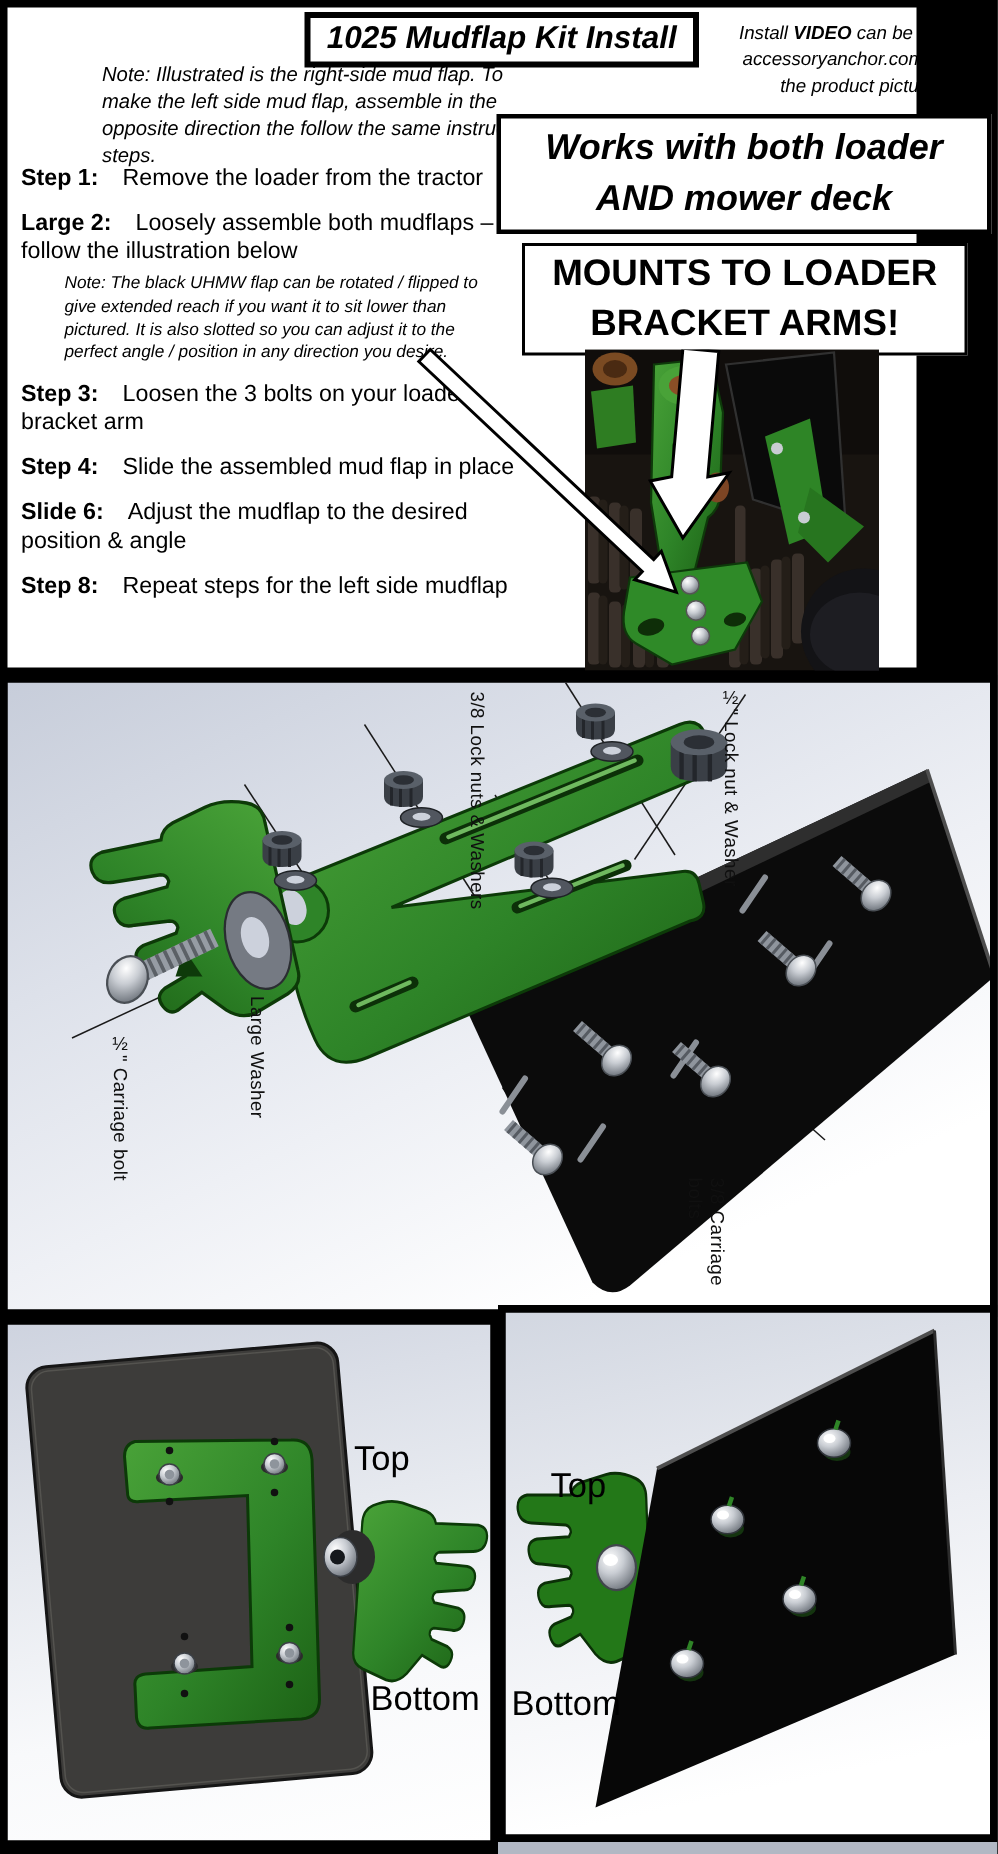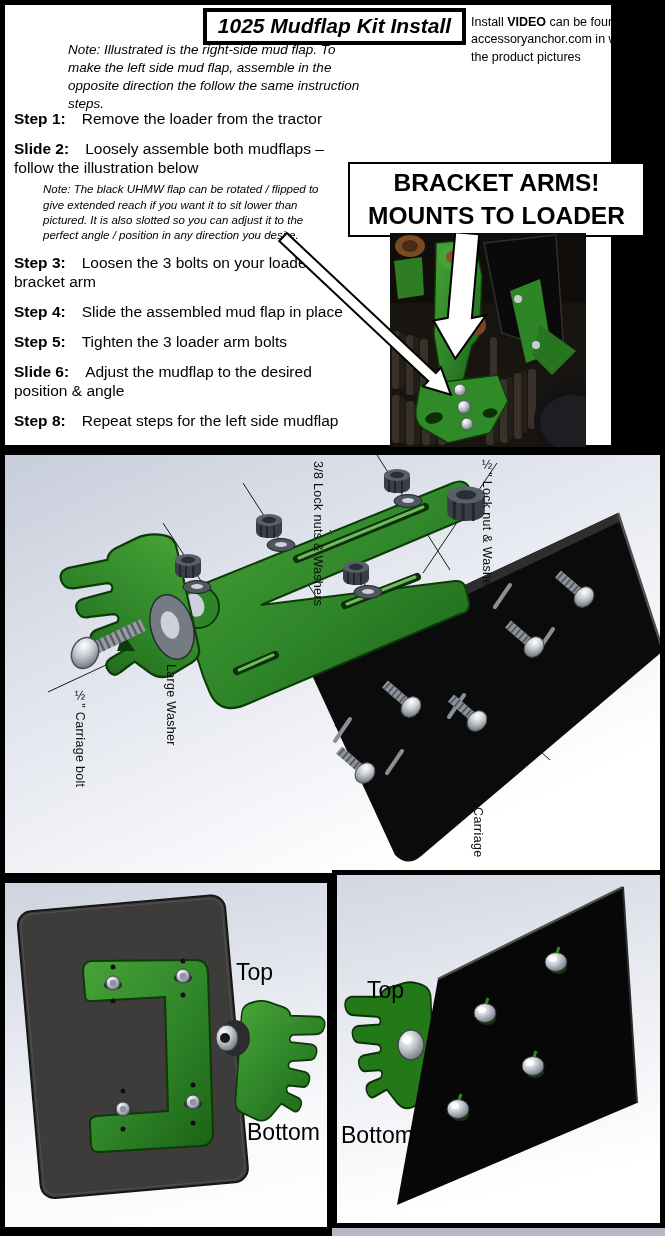--- a/index.html
+++ b/index.html
@@ -2,21 +2,21 @@
 <html><head>
 <meta charset="utf-8">
 <style>
   * { margin:0; padding:0; box-sizing:border-box; }
   body { background:#666; font-family:"Liberation Sans", sans-serif; }
   .page { position:relative; width:665px; height:1236px; background:#000; margin:0 auto; overflow:hidden; color:#000; }
 
   
   .top-section { position:absolute; left:0; top:0; width:616px; height:450px; background:#fff; border:5px solid #000; }
   .title-box { position:absolute; left:198px; top:3px; width:263px; border:4px solid #000; background:#fff; text-align:center; font-weight:bold; font-style:italic; font-size:21px; padding:2px 2px 3px; }
-  .video-note { position:absolute; left:466px; top:9px; width:172px; font-size:12.5px; line-height:1.38; }
+  .video-note { position:absolute; left:484px; top:9px; width:172px; font-style:italic; font-size:12.5px; line-height:1.38;text-align:center; }
   .video-note b { font-weight:bold; }
   .intro-note { position:absolute; left:21px; top:36px; width:302px; font-style:italic; font-size:13.5px; line-height:1.33;margin-left:42px; }
   .steps { position:absolute; left:9px; top:104px; width:340px; font-size:15.5px; line-height:1.23; }
   .step { margin-bottom:11px; }
   .step b { font-weight:bold; margin-right:16px; }
   .uhmw-note { margin:0px 0 9px 29px; width:288px; font-style:italic; font-size:11.5px; line-height:1.34; }
   .banner-loader-mower { position:absolute; left:326px; top:71px; width:330px; border:3px solid #000; background:#fff; text-align:center; font-weight:bold; font-style:italic; font-size:24px; line-height:1.4; padding:3px 0 4px; }
   .banner-mounts { position:absolute; left:343px; top:157px; width:297px; border:2px solid #000; background:#fff; text-align:center; font-weight:bold; font-size:24.5px; line-height:1.35; padding:2px 0 3px; }
   .photo-wrap { position:absolute; left:385px; top:228px; width:196px; height:214px; }
   .arrow-overlay { position:absolute; left:0; top:0; width:655px; height:440px; pointer-events:none; }
@@ -104,33 +104,36 @@
     <div class="title-box">
       <span>1025 Mudflap Kit Install</span>
     </div>
 
     <div class="video-note"><span>Install </span><b>VIDEO</b><span> can be found at accessoryanchor.com in with the product pictures</span></div>
 
     <div class="intro-note">Note: Illustrated is the right-side mud flap. To make the left side mud flap, assemble in the opposite direction the follow the same instruction steps.</div>
 
     <div class="steps">
       <div class="step"><b>Step 1:</b><span>Remove the loader from the tractor</span></div>
-      <div class="step" style="margin-bottom:5px"><b>Slide 2:</b><span>Loosely assemble both mudflaps – follow the illustration below</span></div>
+      <div class="step" style="margin-bottom:5px"><b>Large 2:</b><span>Loosely assemble both mudflaps – follow the illustration below</span></div>
       <div class="uhmw-note">Note: The black UHMW flap can be rotated / flipped to give extended reach if you want it to sit lower than pictured. It is also slotted so you can adjust it to the perfect angle / position in any direction you desire.</div>
       <div class="step"><b>Step 3:</b><span>Loosen the 3 bolts on your loader bracket arm</span></div>
       <div class="step"><b>Step 4:</b><span>Slide the assembled mud flap in place</span></div>
-      <div class="step"><b>Step 5:</b><span>Tighten the 3 loader arm bolts</span></div>
       <div class="step"><b>Slide 6:</b><span>Adjust the mudflap to the desired position &amp; angle</span></div>
       <div class="step"><b>Step 8:</b><span>Repeat steps for the left side mudflap</span></div>
     </div>
 
+    <div class="banner-loader-mower">
+      <div>Works with both loader</div>
+      <div>AND mower deck</div>
+    </div>
 
     <div class="banner-mounts">
+      <div>MOUNTS TO LOADER</div>
       <div>BRACKET ARMS!</div>
-      <div>MOUNTS TO LOADER</div>
     </div>
 
     <div class="photo-wrap">
       <svg width="196" height="214" viewBox="0 0 196 214">
         <rect width="196" height="214" fill="#181410"></rect>
 
         <rect x="0" y="0" width="196" height="70" fill="#100d0b"></rect>
         <ellipse cx="20" cy="13" rx="15" ry="11" fill="#7a4a22"></ellipse>
         <ellipse cx="20" cy="13" rx="8" ry="6" fill="#4a2a12"></ellipse>
         <polygon points="4,28 32,24 34,62 8,66" fill="#2e7d22"></polygon>

